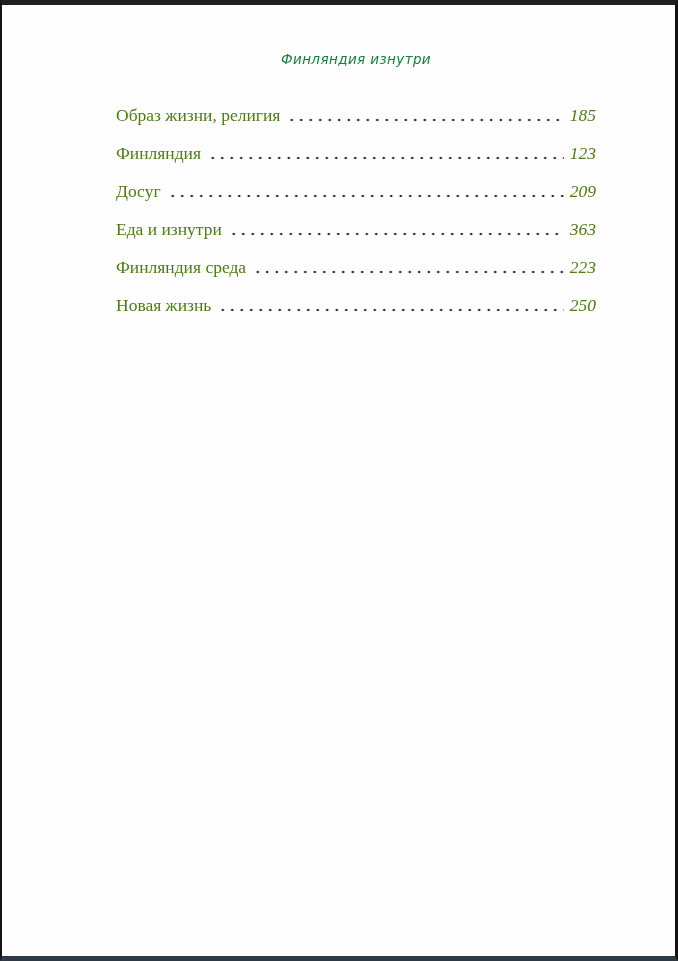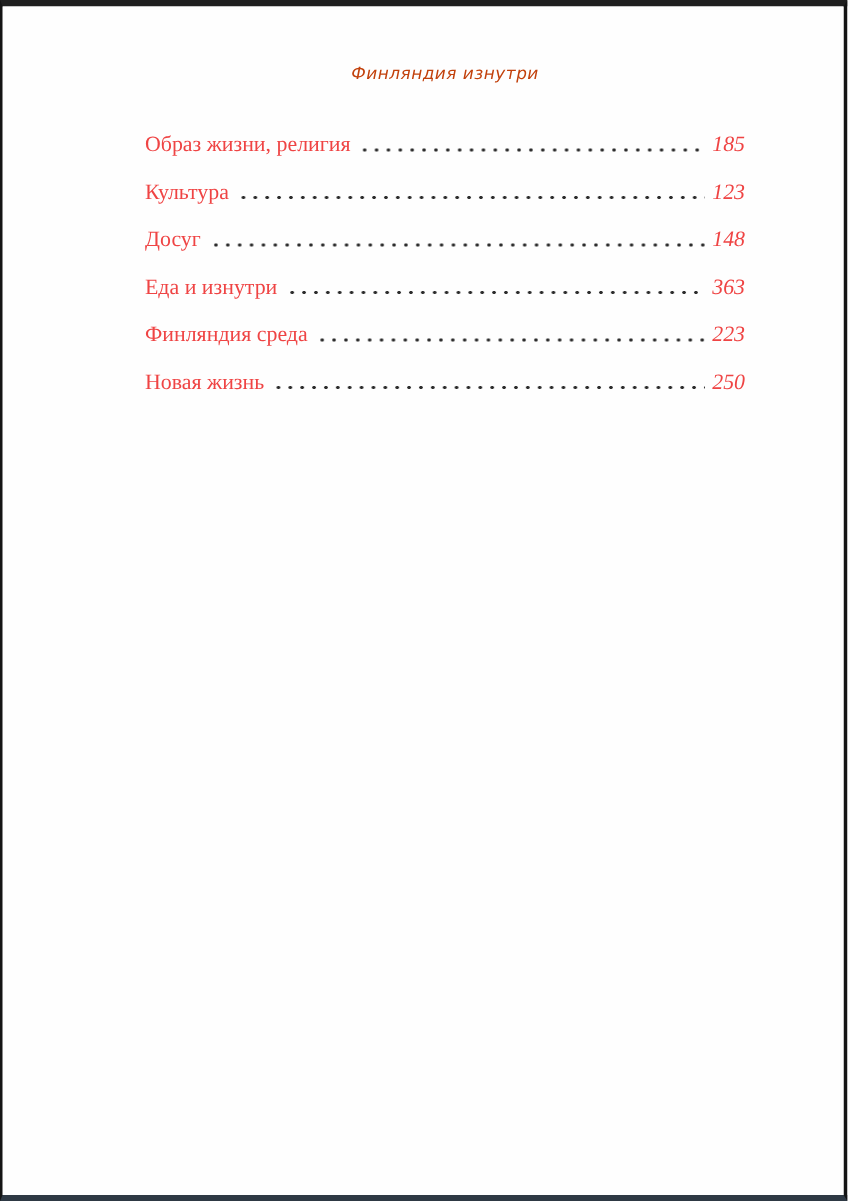--- a/index.html
+++ b/index.html
@@ -26,32 +26,32 @@
     padding-left: 114px;
     padding-right: 79px;
   }
   .running-header {
     margin-top: 46px;
     text-align: center;
     font-family: "DejaVu Sans", sans-serif;
     font-style: italic;
     font-size: 13.5px;
     letter-spacing: 0.4px;
-    color: #c2410c;
+    color: #15803d;
   }
   .toc {
     margin-top: 21px;
   }
   .toc-row {
     display: flex;
     align-items: flex-end;
     height: 38px;
     font-size: 17.5px;
     line-height: 22px;
-    color: #ef4444;
+    color: #4d7c0f;
   }
   .toc-title {
     white-space: nowrap;
   }
   .toc-dots {
     flex: 1;
     height: 5px;
     margin: 0 6px 4px 7px;
     background-image: radial-gradient(circle, #2b2b2b 1.15px, rgba(0,0,0,0) 1.6px);
     background-size: 9.5px 4px;
@@ -74,29 +74,29 @@
 
     <div class="toc">
 
       <div class="toc-row">
         <span class="toc-title">Образ жизни, религия</span>
         <span class="toc-dots"></span>
         <span class="toc-page">185</span>
       </div>
 
       <div class="toc-row">
-        <span class="toc-title">Культура</span>
+        <span class="toc-title">Финляндия</span>
         <span class="toc-dots"></span>
         <span class="toc-page">123</span>
       </div>
 
       <div class="toc-row">
         <span class="toc-title">Досуг</span>
         <span class="toc-dots"></span>
-        <span class="toc-page">148</span>
+        <span class="toc-page">209</span>
       </div>
 
       <div class="toc-row">
         <span class="toc-title">Еда и изнутри</span>
         <span class="toc-dots"></span>
         <span class="toc-page">363</span>
       </div>
 
       <div class="toc-row">
         <span class="toc-title">Финляндия среда</span>

